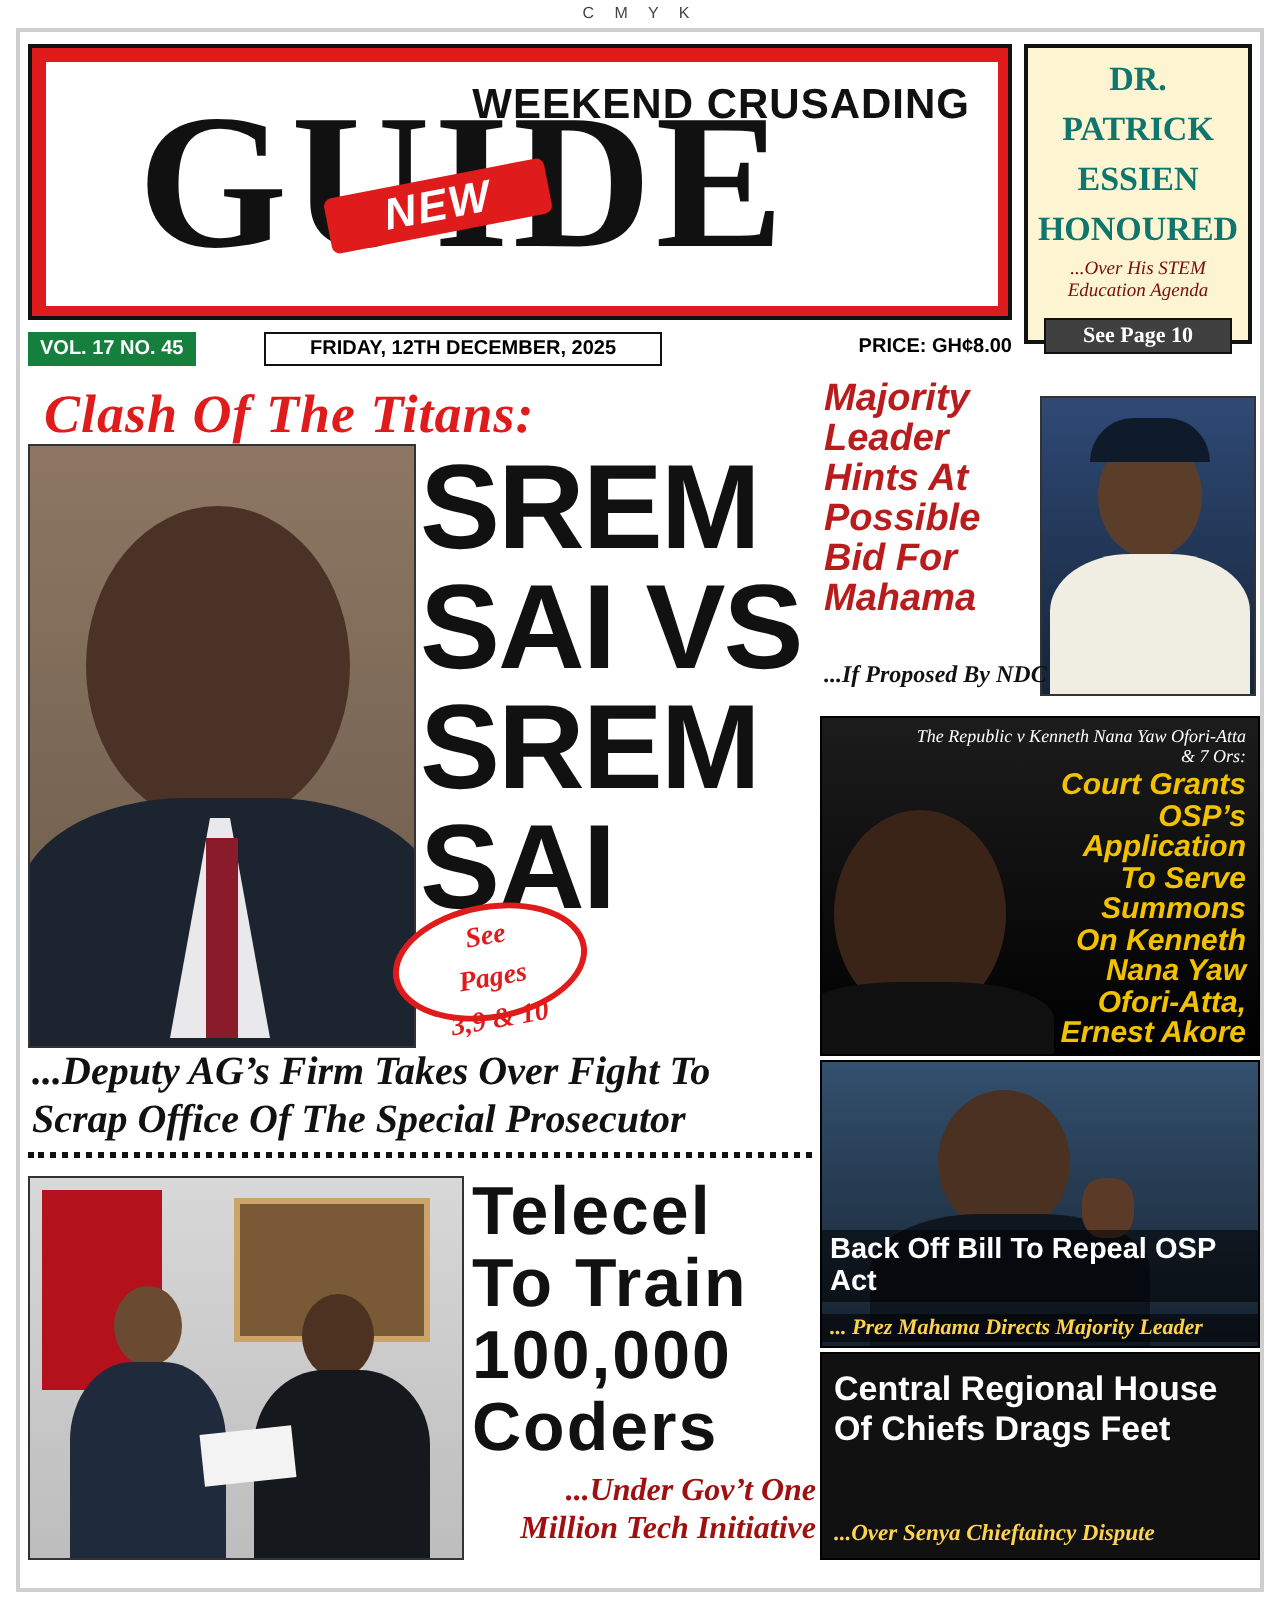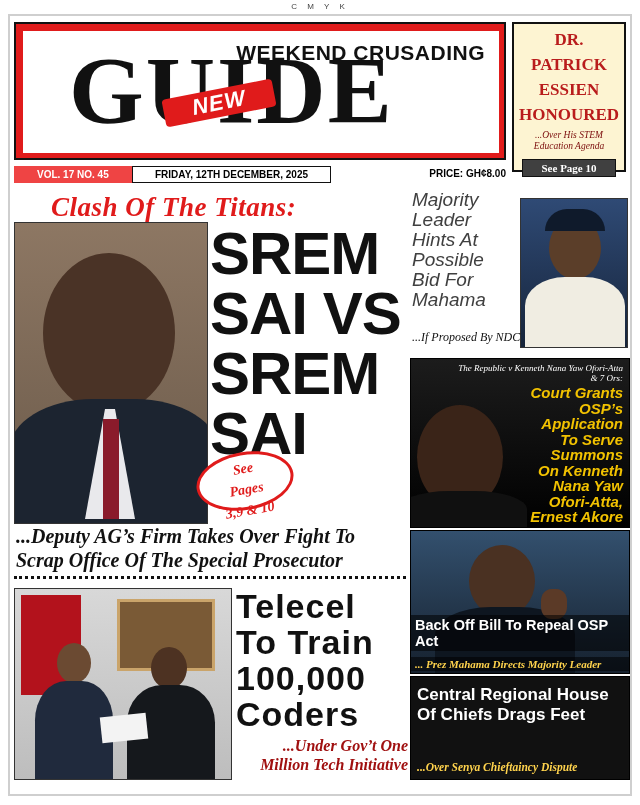--- a/index.html
+++ b/index.html
@@ -12,49 +12,49 @@
   .masthead{position:absolute;left:14px;top:22px;width:492px;height:138px;background:#e01b1b;border:2px solid #111;box-sizing:border-box;}
   .mast-inner{position:absolute;left:6px;top:6px;width:478px;height:124px;background:#fff;border:1px solid #e01b1b;box-sizing:border-box;}
   .mast-weekend{position:absolute;right:14px;top:10px;font-size:21px;font-weight:bold;letter-spacing:.5px;color:#111;font-family:"Liberation Sans",sans-serif;}
   .mast-guide{position:absolute;left:46px;top:12px;font-size:96px;line-height:96px;font-weight:bold;color:#111;font-family:"Liberation Serif",serif;letter-spacing:2px;}
   .newbadge{position:absolute;left:140px;top:50px;width:112px;height:44px;transform:rotate(-11deg);}
   .newbadge .ribbon{position:absolute;left:0;top:8px;width:112px;height:28px;background:#e01b1b;border-radius:4px;}
   .newbadge .ntext{position:absolute;left:0;top:9px;width:112px;text-align:center;font-size:22px;font-weight:bold;color:#fff;font-style:italic;font-family:"Liberation Sans",sans-serif;letter-spacing:1px;}
 
   
   .drbox{position:absolute;left:512px;top:22px;width:114px;height:150px;background:#fdf4d2;border:2px solid #111;box-sizing:border-box;text-align:center;}
-  .drbox .l1{margin-top:6px;font-size:17px;font-weight:bold;color:#b91c1c;font-family:"Liberation Serif",serif;line-height:19px;}
+  .drbox .l1{margin-top:6px;font-size:17px;font-weight:bold;color:#0f766e;font-family:"Liberation Serif",serif;line-height:19px;}
   .drbox .sub{margin-top:6px;font-size:9.5px;font-style:italic;color:#7a0b0b;font-family:"Liberation Serif",serif;line-height:11px;padding:0 4px;}
   .drbox .seepage{margin:7px auto 0;width:92px;background:#404040;border:1px solid #111;color:#fff;font-size:11px;font-weight:bold;font-family:"Liberation Serif",serif;padding:2px 0;}
 
   
   .infobar{position:absolute;left:14px;top:166px;width:492px;height:18px;}
-  .vol{position:absolute;left:0;top:0;background:#ef4444;color:#fff;font-size:10px;font-weight:bold;padding:3px 23px;font-family:"Liberation Sans",sans-serif;}
+  .vol{position:absolute;left:0;top:0;background:#15803d;color:#fff;font-size:10px;font-weight:bold;padding:3px 6px;font-family:"Liberation Sans",sans-serif;}
   .dateb{position:absolute;left:118px;top:0;border:1px solid #111;font-size:10px;font-weight:bold;padding:2px 22px;font-family:"Liberation Sans",sans-serif;}
   .price{position:absolute;right:0;top:2px;font-size:10px;font-weight:bold;font-family:"Liberation Sans",sans-serif;}
 
   
-  .clash{position:absolute;left:22px;top:192px;width:380px;font-size:27px;font-weight:bold;font-style:italic;color:#e01b1b;font-family:"Liberation Serif",serif;letter-spacing:.5px;margin-left:29px;}
+  .clash{position:absolute;left:22px;top:192px;width:380px;font-size:27px;font-weight:bold;font-style:italic;color:#e01b1b;font-family:"Liberation Serif",serif;letter-spacing:.5px;}
   .leadphoto{position:absolute;left:14px;top:222px;width:192px;height:300px;overflow:hidden;background:#6f5a49;border:1px solid #333;}
   .leadhead{position:absolute;left:210px;top:224px;width:196px;font-size:60px;line-height:60px;font-weight:bold;color:#111;font-family:"Liberation Sans",sans-serif;letter-spacing:-1px;text-align:left;}
   .seepages{position:absolute;left:196px;top:452px;width:92px;height:52px;border-radius:50%;background:#fff;border:3px solid #e01b1b;transform:rotate(-10deg);text-align:center;}
   .seepages span{display:block;color:#e01b1b;font-weight:bold;font-style:italic;font-size:14px;line-height:15px;font-family:"Liberation Serif",serif;margin-top:6px;}
   .leadsub{position:absolute;left:16px;top:524px;width:390px;font-size:20px;font-weight:bold;font-style:italic;color:#111;font-family:"Liberation Serif",serif;line-height:24px;}
   .dotrule{position:absolute;left:14px;top:576px;width:392px;height:4px;border-top:3px dotted #111;}
 
   
   .telphoto{position:absolute;left:14px;top:588px;width:216px;height:190px;overflow:hidden;background:#2b3550;border:1px solid #333;}
   .telhead{position:absolute;left:236px;top:588px;width:172px;font-size:34px;line-height:36px;font-weight:bold;color:#111;font-family:"Liberation Sans",sans-serif;letter-spacing:1px;}
   .telsub{position:absolute;left:190px;top:736px;width:218px;text-align:right;font-size:16px;font-weight:bold;font-style:italic;color:#a01010;font-family:"Liberation Serif",serif;line-height:19px;}
 
   
   .rmajor{position:absolute;left:410px;top:190px;width:218px;height:162px;}
   .rmajor .photo{position:absolute;right:0;top:8px;width:106px;height:148px;background:#243a5e;overflow:hidden;border:1px solid #333;}
-  .rmajor .hd{position:absolute;left:2px;top:0;width:110px;font-size:19px;line-height:20px;font-weight:normal;font-style:italic;color:#404040;font-family:"Liberation Sans",sans-serif;}
-  .rmajor .sub{position:absolute;left:2px;top:140px;width:150px;font-size:12px;font-style:italic;font-weight:normal;color:#111;font-family:"Liberation Serif",serif;}
+  .rmajor .hd{position:absolute;left:2px;top:0;width:110px;font-size:19px;line-height:20px;font-weight:bold;font-style:italic;color:#b91c1c;font-family:"Liberation Sans",sans-serif;}
+  .rmajor .sub{position:absolute;left:2px;top:140px;width:150px;font-size:12px;font-style:italic;font-weight:bold;color:#111;font-family:"Liberation Serif",serif;}
 
   .rcourt{position:absolute;left:410px;top:358px;width:218px;height:168px;background:#0f0f0f;overflow:hidden;border:1px solid #000;}
   .rcourt .kicker{position:absolute;right:6px;top:4px;width:170px;text-align:right;font-size:9px;font-style:italic;color:#ffffff;font-family:"Liberation Serif",serif;line-height:10px;}
   .rcourt .hd{position:absolute;right:6px;top:26px;width:124px;text-align:right;font-size:15px;line-height:15.5px;font-weight:bold;font-style:italic;color:#f2c200;font-family:"Liberation Sans",sans-serif;}
 
   .rback{position:absolute;left:410px;top:530px;width:218px;height:142px;background:#1a2736;overflow:hidden;border:1px solid #000;}
   .rback .hd{position:absolute;left:0;bottom:22px;width:218px;background:rgba(0,0,0,.55);color:#fff;font-size:14.5px;font-weight:bold;font-family:"Liberation Sans",sans-serif;padding:2px 4px;box-sizing:border-box;}
   .rback .sub{position:absolute;left:0;bottom:2px;width:218px;background:rgba(0,0,0,.55);color:#ffd34d;font-size:11px;font-weight:bold;font-style:italic;font-family:"Liberation Serif",serif;padding:1px 4px;box-sizing:border-box;margin-top:16px;}
 
   .rchief{position:absolute;left:410px;top:676px;width:218px;height:102px;background:#111;border:1px solid #000;}

